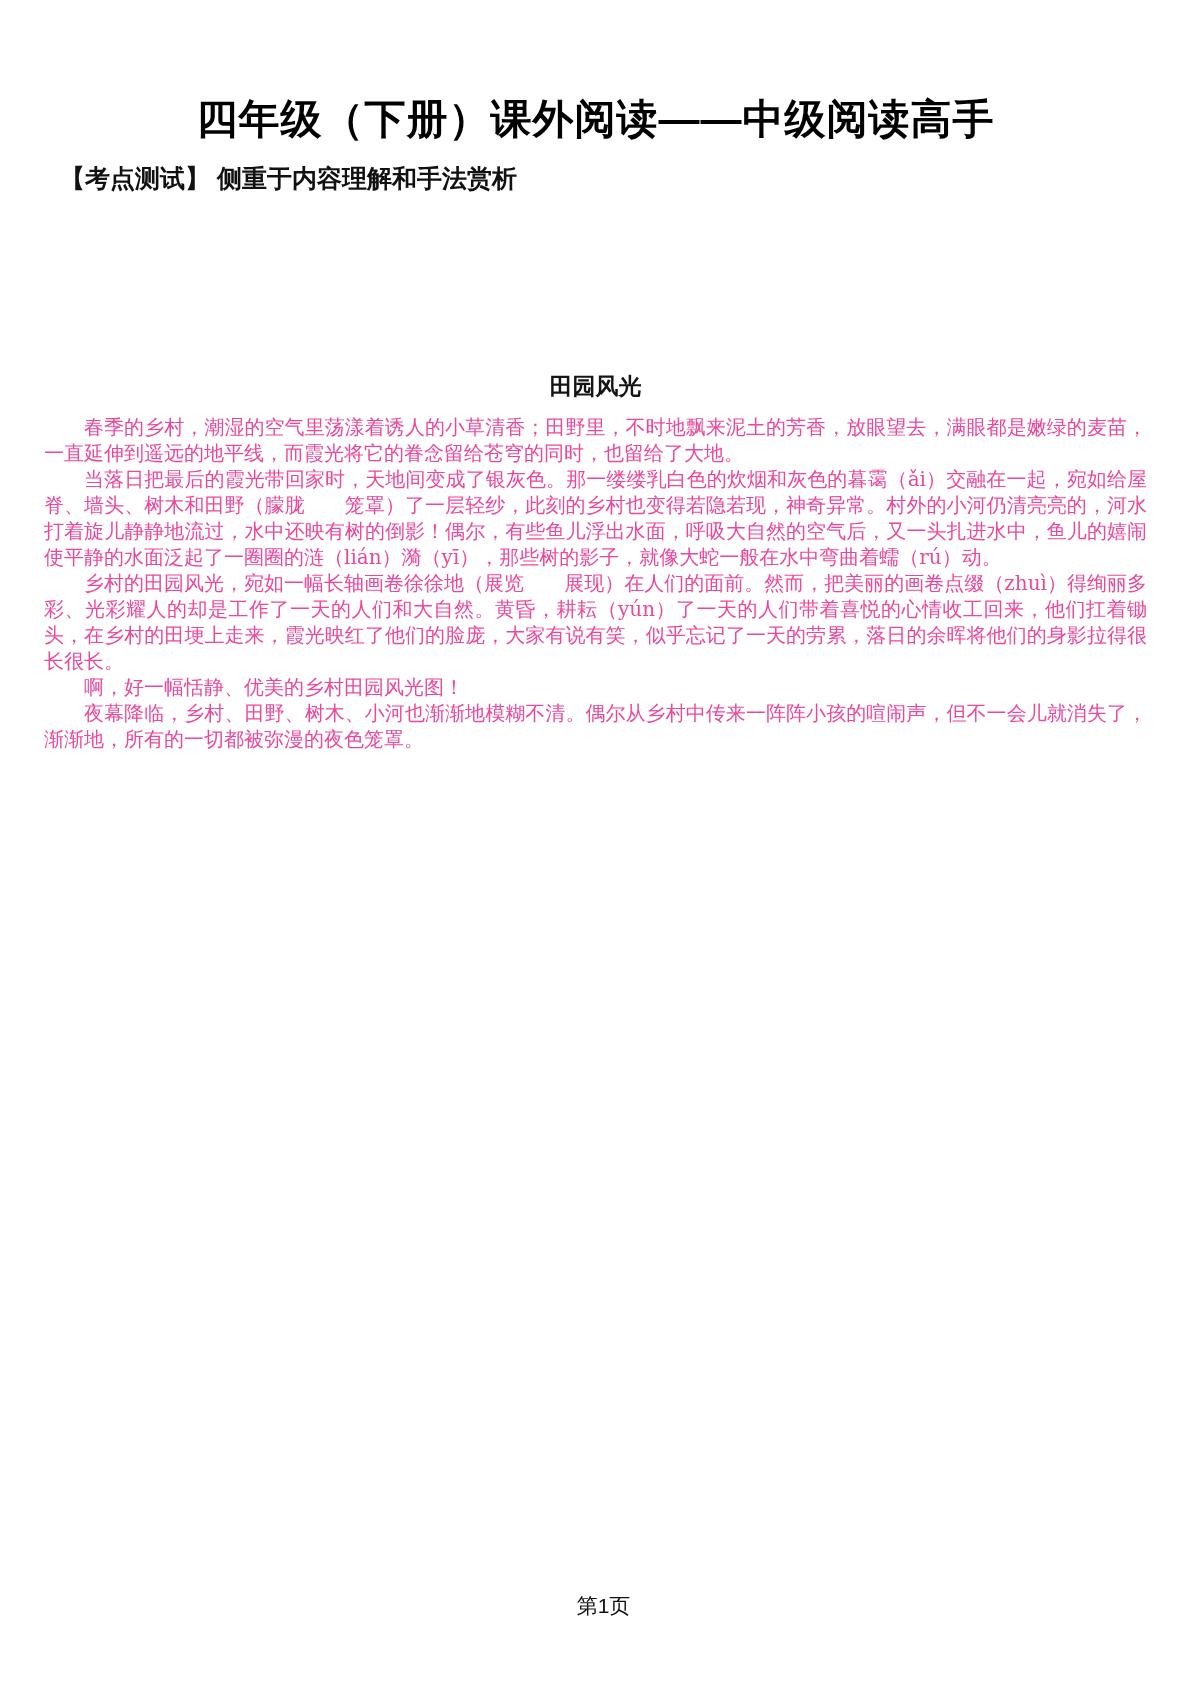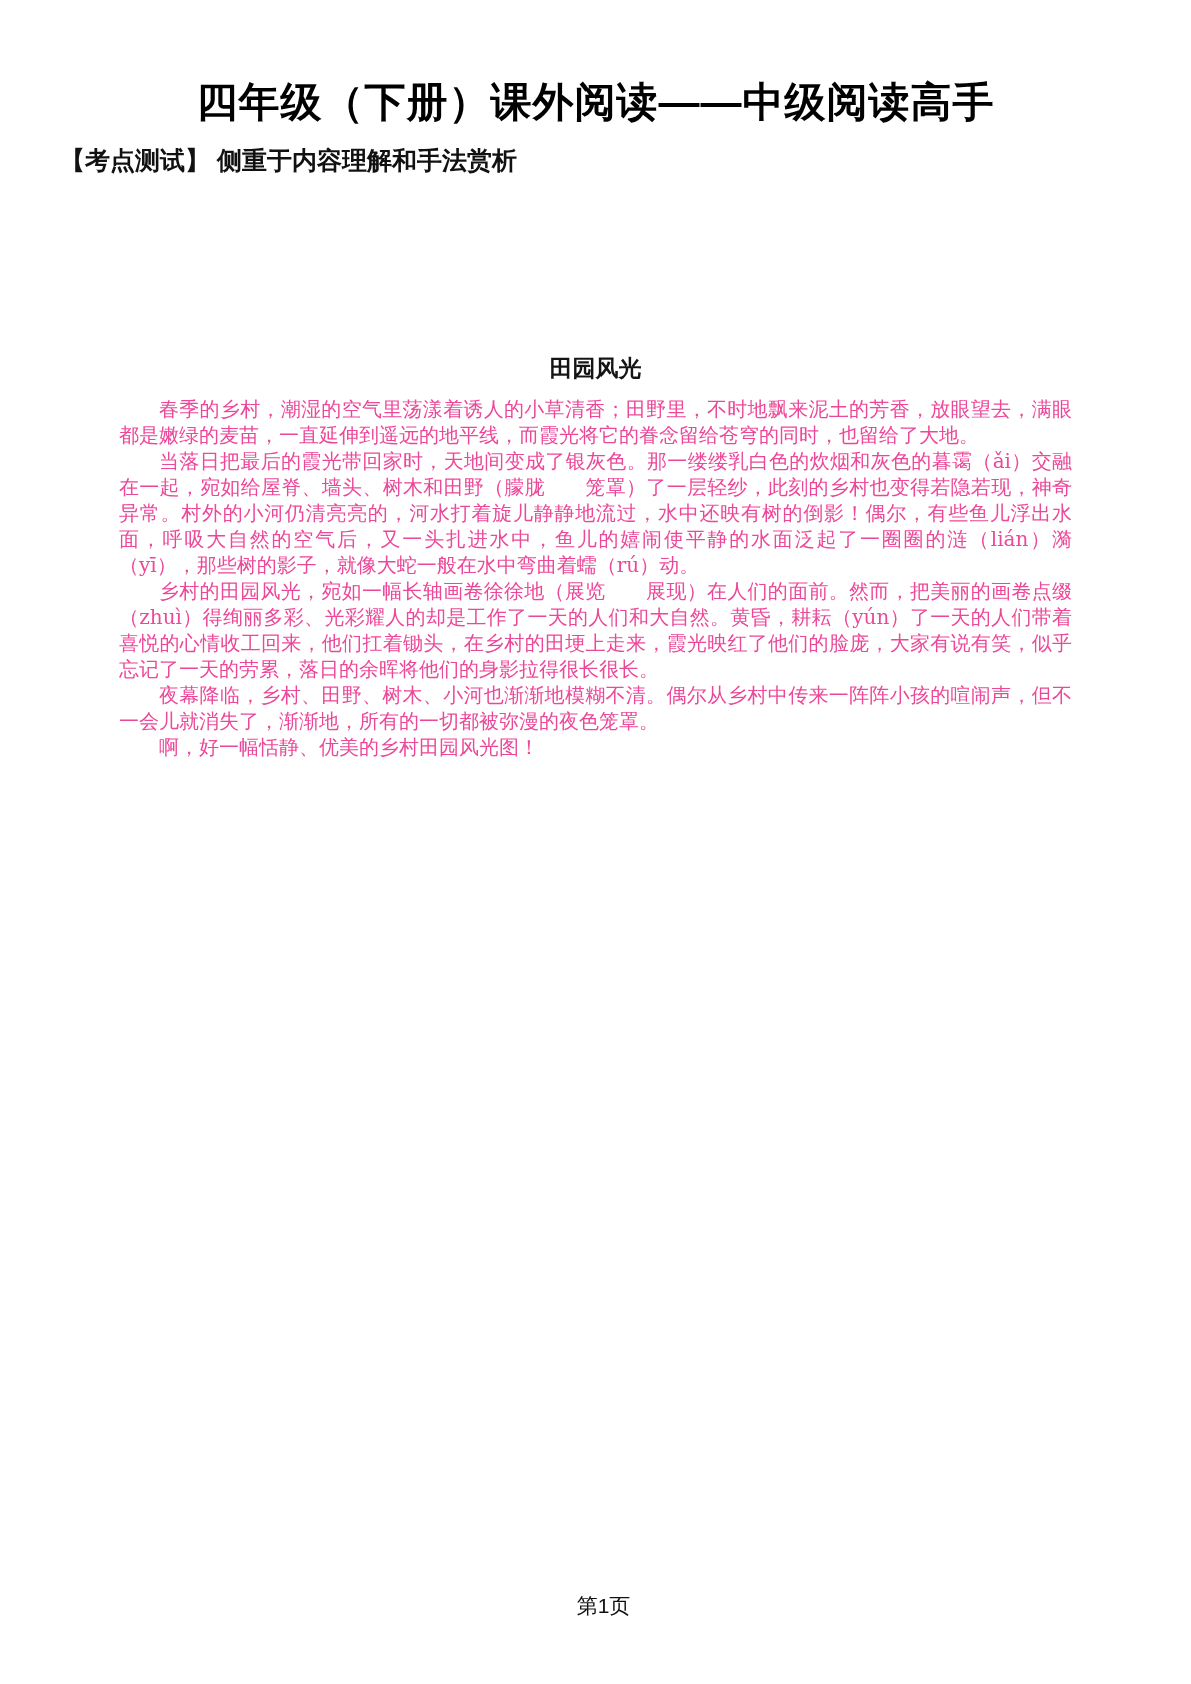--- a/index.html
+++ b/index.html
@@ -10,42 +10,42 @@
   .page {
     position: relative;
     width: 1191px;
     height: 1684px;
     background: #ffffff;
     overflow: hidden;
     font-family: "Liberation Serif", serif;
     color: #1a1a1a;
   }
   .doc-title {
-    margin: 0;
+    margin: 17px;
     padding-top: 76px;
     text-align: center;
     font-family: "Liberation Sans", sans-serif;
     font-weight: 900;
     font-size: 41px;
     letter-spacing: 1px;
     color: #000000;
     line-height: 1.3;
   }
   .doc-subtitle {
     margin: 0;
     margin-top: 16px;
     padding-left: 60px;
     font-family: "Liberation Sans", sans-serif;
     font-weight: 700;
     font-size: 25px;
     color: #111111;
     line-height: 1.2;
   }
   .article {
-    margin: 0 119px;
+    margin: 0 44px;
   }
   .article-title {
     margin: 0;
     margin-top: 178px;
     margin-bottom: 12px;
     text-align: center;
     font-family: "DejaVu Serif", serif;
     font-weight: 700;
     font-size: 23px;
     color: #141414;
@@ -81,20 +81,20 @@
 
   <div class="article">
     <h3 class="article-title">田园风光</h3>
 
     <p>春季的乡村，潮湿的空气里荡漾着诱人的小草清香；田野里，不时地飘来泥土的芳香，放眼望去，满眼都是嫩绿的麦苗，一直延伸到遥远的地平线，而霞光将它的眷念留给苍穹的同时，也留给了大地。</p>
 
     <p>当落日把最后的霞光带回家时，天地间变成了银灰色。那一缕缕乳白色的炊烟和灰色的暮霭（ǎi）交融在一起，宛如给屋脊、墙头、树木和田野（朦胧　　笼罩）了一层轻纱，此刻的乡村也变得若隐若现，神奇异常。村外的小河仍清亮亮的，河水打着旋儿静静地流过，水中还映有树的倒影！偶尔，有些鱼儿浮出水面，呼吸大自然的空气后，又一头扎进水中，鱼儿的嬉闹使平静的水面泛起了一圈圈的涟（lián）漪（yī），那些树的影子，就像大蛇一般在水中弯曲着蠕（rú）动。</p>
 
     <p>乡村的田园风光，宛如一幅长轴画卷徐徐地（展览　　展现）在人们的面前。然而，把美丽的画卷点缀（zhuì）得绚丽多彩、光彩耀人的却是工作了一天的人们和大自然。黄昏，耕耘（yún）了一天的人们带着喜悦的心情收工回来，他们扛着锄头，在乡村的田埂上走来，霞光映红了他们的脸庞，大家有说有笑，似乎忘记了一天的劳累，落日的余晖将他们的身影拉得很长很长。</p>
 
+    <p>啊，好一幅恬静、优美的乡村田园风光图！</p>
+
     <p>夜幕降临，乡村、田野、树木、小河也渐渐地模糊不清。偶尔从乡村中传来一阵阵小孩的喧闹声，但不一会儿就消失了，渐渐地，所有的一切都被弥漫的夜色笼罩。</p>
-
-    <p>啊，好一幅恬静、优美的乡村田园风光图！</p>
   </div>
 
   <div class="page-footer">第1页</div>
 
 </div>
 
 </body></html>

